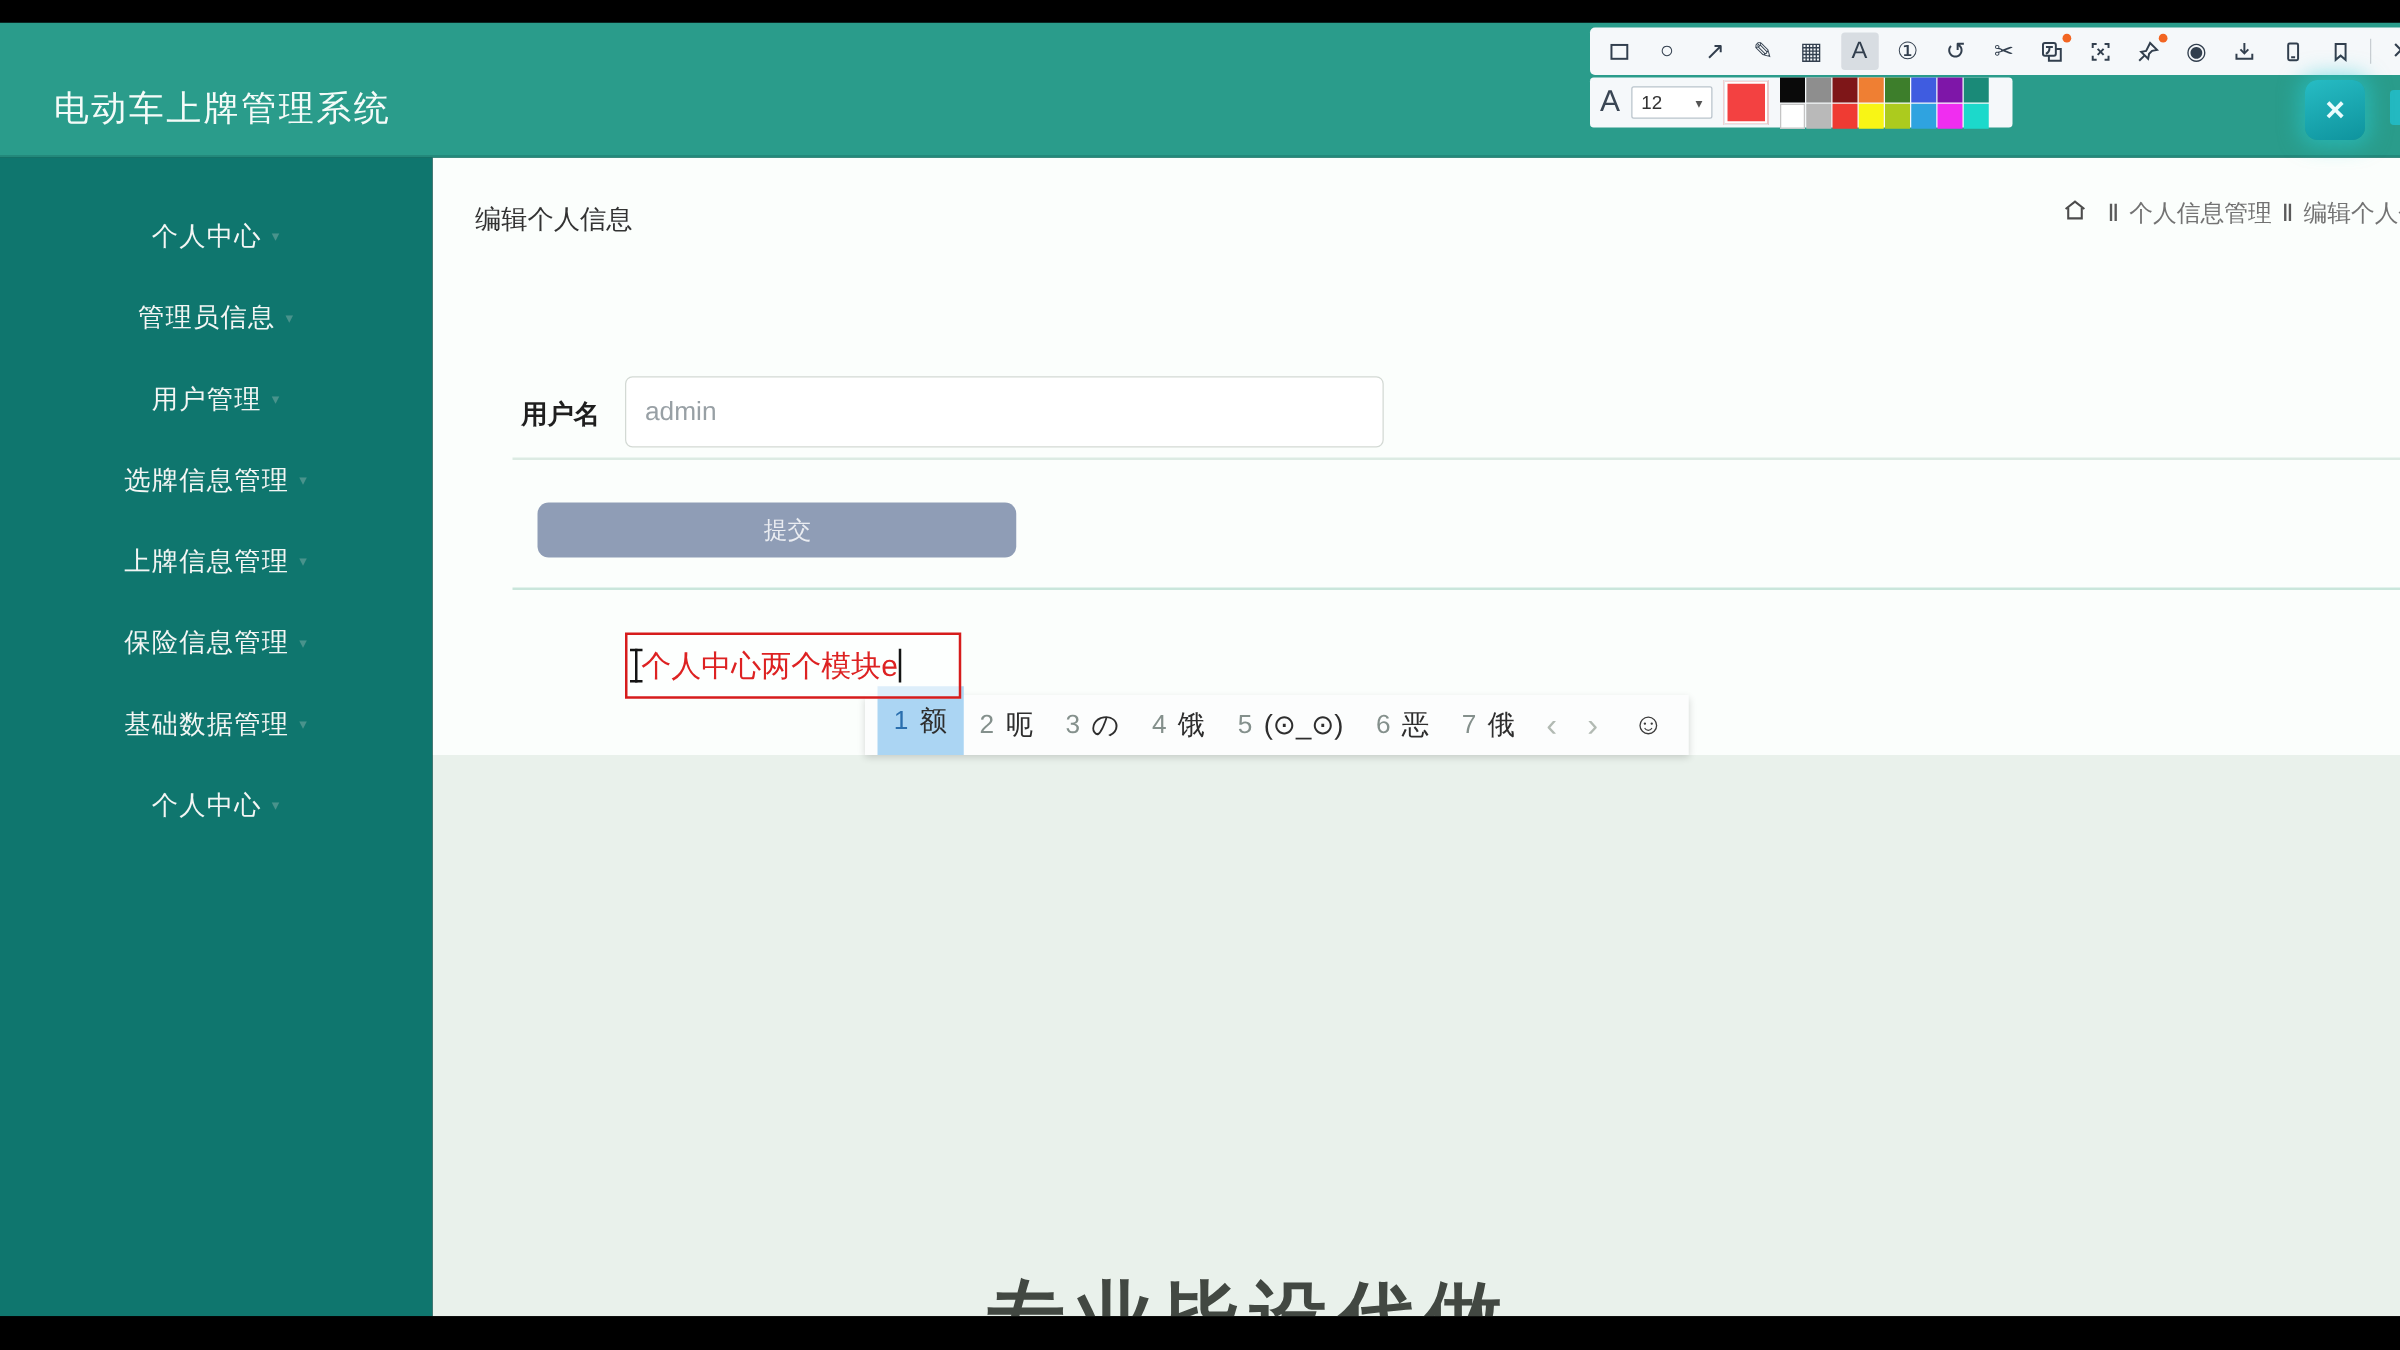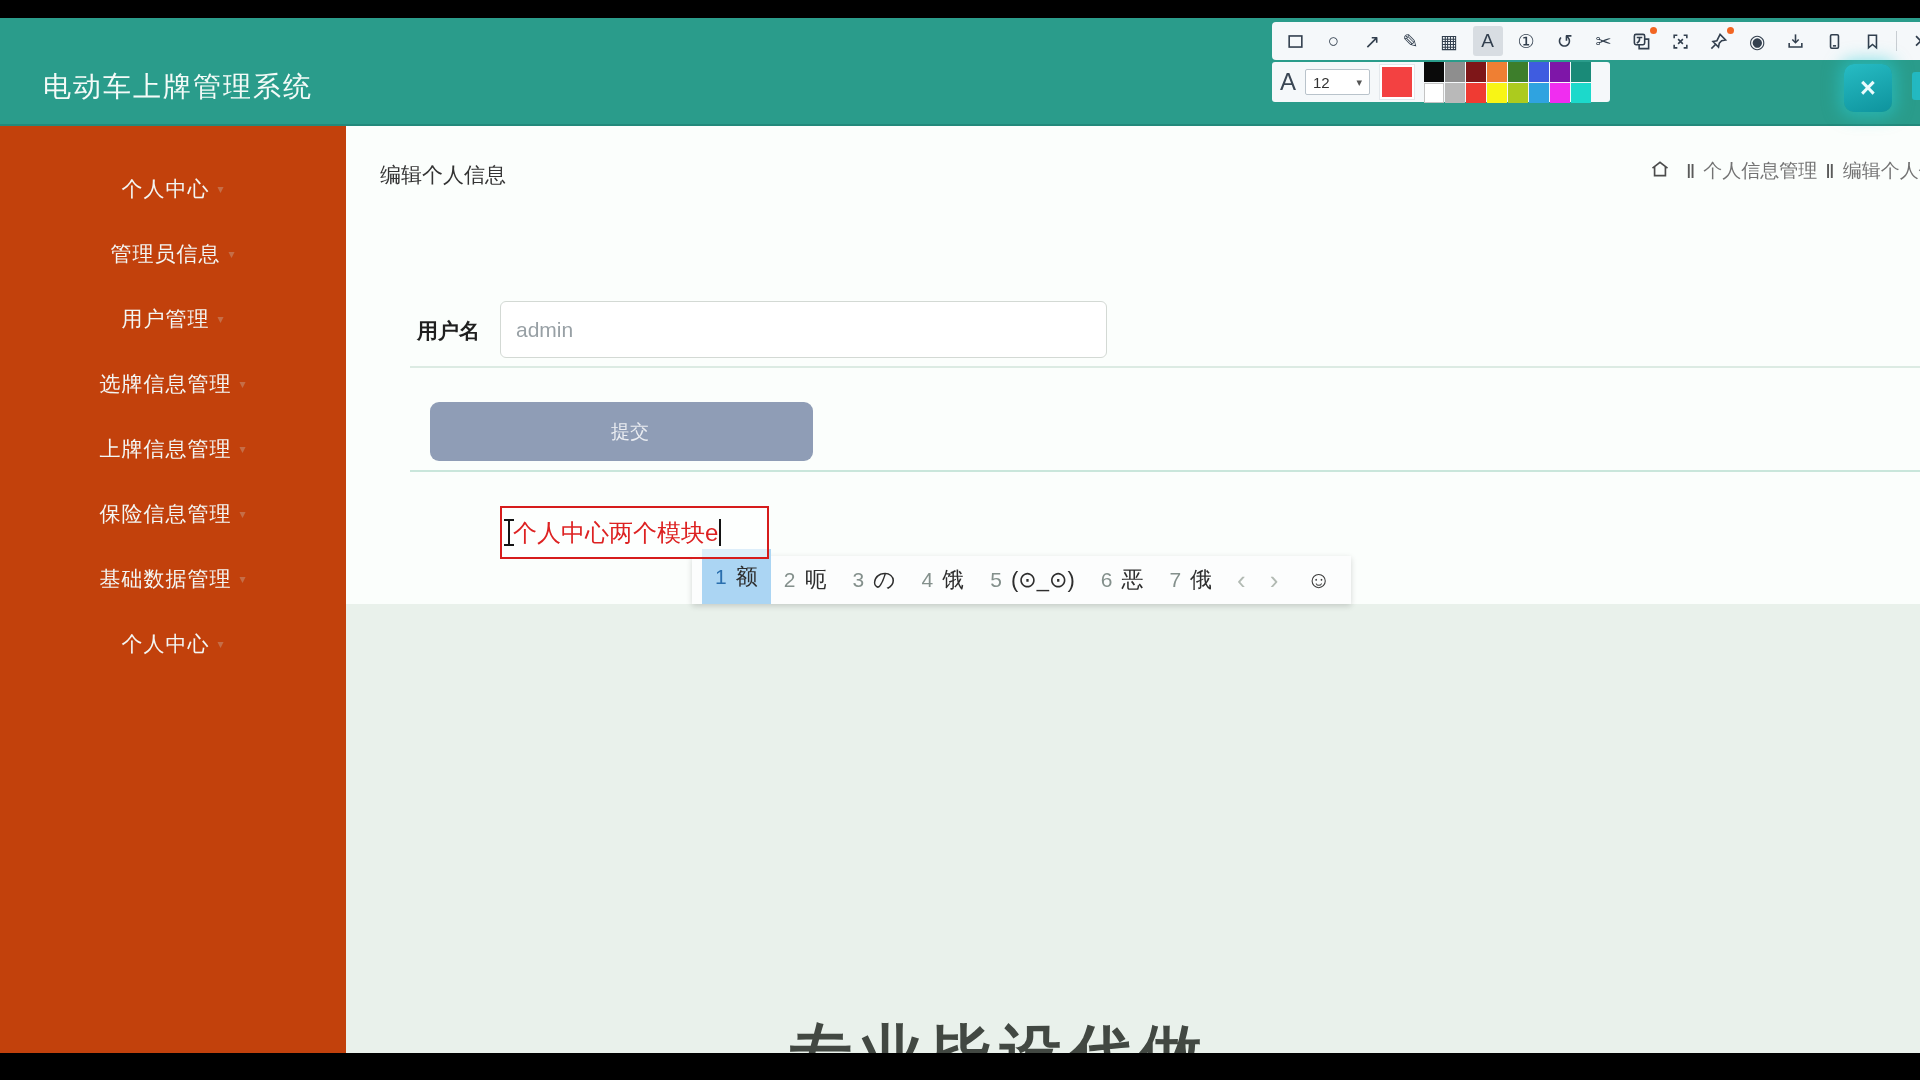--- a/index.html
+++ b/index.html
@@ -9,42 +9,42 @@
 
   
   .bar-top    { left:0; top:0; width:1920px; height:18px; background:#000; z-index:60; }
   .bar-bottom { left:0; top:1053px; width:1920px; height:27px; background:#000; z-index:60; }
 
   
   .header { left:0; top:18px; width:1920px; height:108px; background:#2a9c8b; border-bottom:2px solid #23897b; z-index:2; }
   .app-title { position:absolute; left:43px; top:50px; color:#f4fbf8; font-size:28px; font-weight:400; letter-spacing:2px; }
 
   
-  .sidebar { left:0; top:126px; width:346px; height:927px; background:#c2410c; z-index:2; padding-top:30px; }
+  .sidebar { left:0; top:126px; width:346px; height:927px; background:#0f766e; z-index:2; padding-top:30px; }
   .side-item { height:65px; display:flex; align-items:center; justify-content:center; color:#f3f6f4; font-size:21px; font-weight:500; letter-spacing:1px; cursor:pointer; }
   .side-caret { font-size:12px; color:#cfd6d2; opacity:.3; margin-left:8px; }
 
   
   .main-upper { left:346px; top:126px; width:1574px; height:478px; background:#fbfefc; z-index:1; }
   .main-lower { left:346px; top:604px; width:1574px; height:449px; background:#e9f1eb; z-index:1; }
 
   .page-title { left:380px; top:161px; font-size:21px; color:#333; z-index:3; }
 
   .breadcrumb { left:1650px; top:158px; z-index:3; display:flex; align-items:center; white-space:nowrap; color:#4c4c4c; font-size:19px; }
   .breadcrumb svg { margin-right:8px; }
   .crumb-sep { margin:0 8px; color:#5a5a5a; }
   .crumb { color:#737373; cursor:pointer; }
 
   .field-label { left:417px; top:317px; font-size:21px; font-weight:700; color:#1f1f1f; z-index:3; }
   .username-input { left:500px; top:301px; width:607px; height:57px; border:1px solid #d3d9d4; border-radius:6px; background:#fff; color:#98a0a5; font-size:21px; padding-left:15px; z-index:3; font-family:"Liberation Sans","DejaVu Sans",sans-serif; outline:none; }
 
   .divider1 { left:410px; top:366px; width:1510px; height:2px; background:#dcebe3; z-index:3; }
   .divider2 { left:410px; top:470px; width:1510px; height:2px; background:#c9e6db; z-index:3; }
 
-  .submit-btn { left:430px; top:402px; width:383px; height:59px; background:#8f9db6; border:none; border-radius:9px; color:rgba(255,255,255,.82); font-size:19px; z-index:3; cursor:pointer; display:flex; align-items:center; justify-content:center; font-family:"Liberation Sans","DejaVu Sans",sans-serif;padding-left:17px; }
+  .submit-btn { left:430px; top:402px; width:383px; height:44px; background:#8f9db6; border:none; border-radius:9px; color:rgba(255,255,255,.82); font-size:19px; z-index:3; cursor:pointer; display:flex; align-items:center; justify-content:center; font-family:"Liberation Sans","DejaVu Sans",sans-serif;padding-left:17px; }
 
   
   .anno-box { left:500px; top:506px; width:269px; height:53px; border:2px solid #d61c1c; z-index:6; display:flex; align-items:center; padding-left:6px; background:rgba(255,255,255,.6); }
   .ibeam { position:relative; width:2px; height:27px; background:#141414; margin-right:3px; flex:none; }
   .ibeam::before,.ibeam::after { content:""; position:absolute; left:-4px; width:10px; height:2px; background:#141414; }
   .ibeam::before { top:0; } .ibeam::after { bottom:0; }
   .anno-text { color:#dd2222; font-size:24px; white-space:nowrap; }
   .text-caret { width:2px; height:27px; background:#141414; margin-left:1px; flex:none; }
 
   

